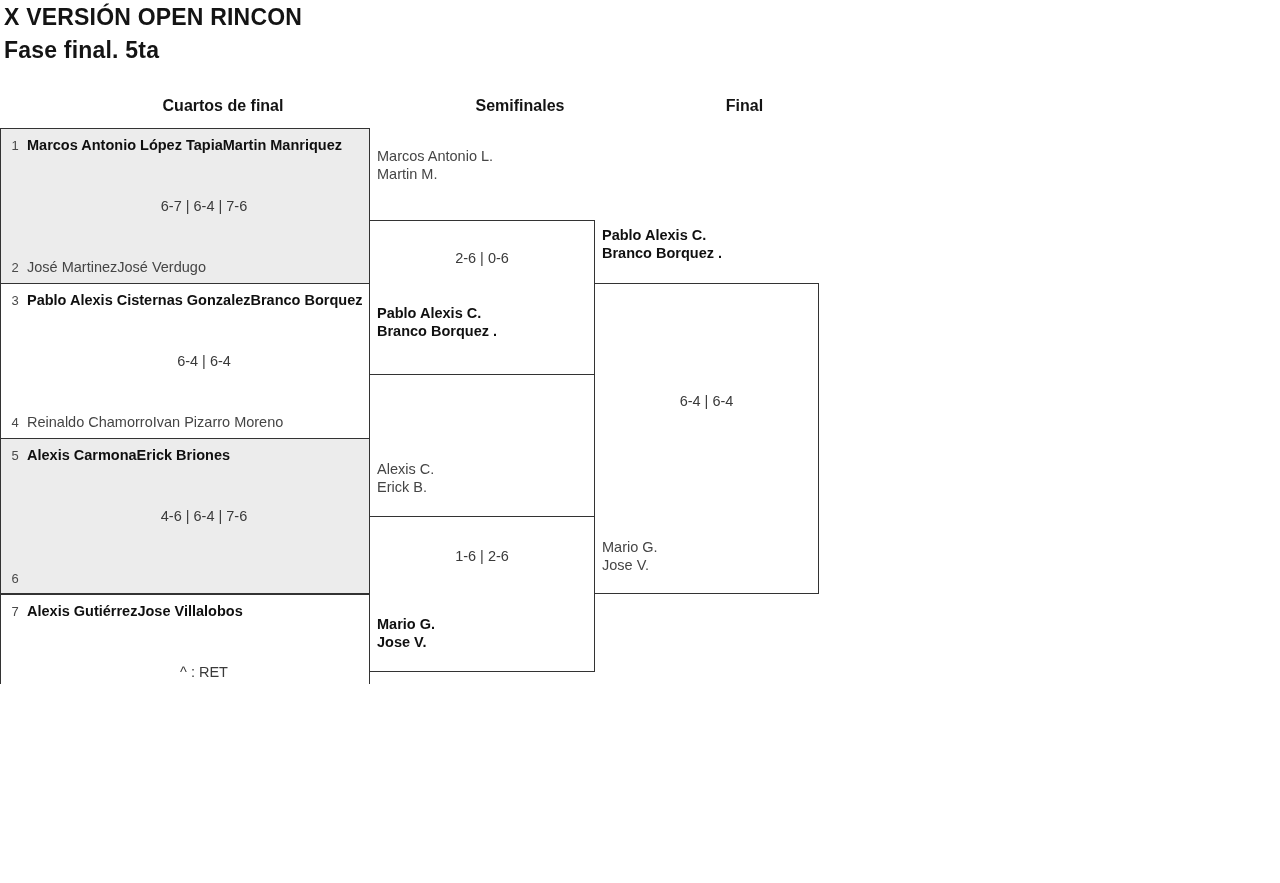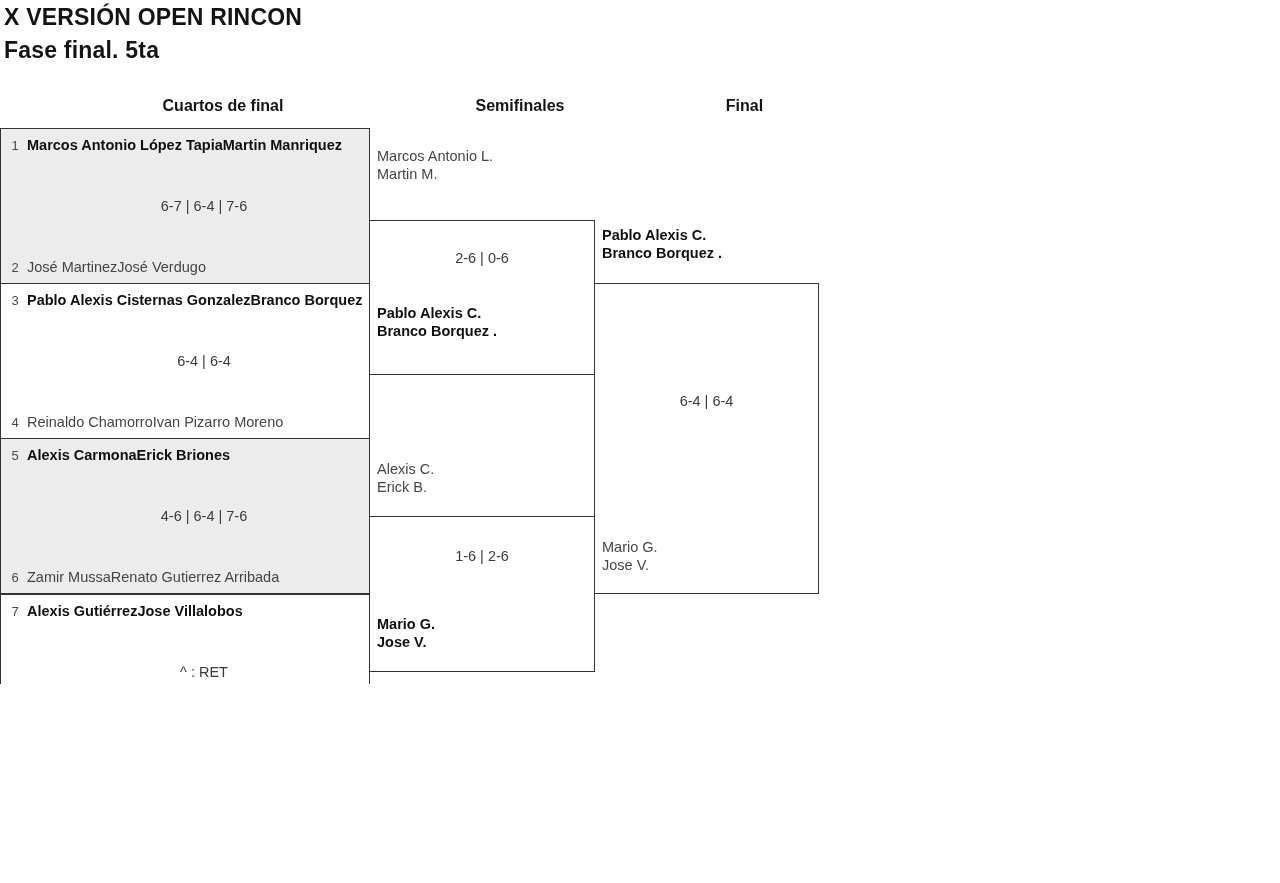--- a/index.html
+++ b/index.html
@@ -101,24 +101,20 @@
     <div class="team-row top">
       <span class="seed">5</span>
       <span class="names winner">
         <span class="nm">Alexis Carmona</span>
         <span class="nm">Erick Briones</span>
       </span>
     </div>
     <div class="score mid">4-6 | 6-4 | 7-6</div>
     <div class="team-row bottom">
       <span class="seed">6</span>
-      <span class="names">
-        <span class="nm">Zamir Mussa</span>
-        <span class="nm">Renato Gutierrez Arribada</span>
-      </span>
     </div>
   </div>
 
   <div class="match-box qf" style="top:594px">
     <div class="team-row top">
       <span class="seed">7</span>
       <span class="names winner">
         <span class="nm">Alexis Gutiérrez</span>
         <span class="nm">Jose Villalobos</span>
       </span>

